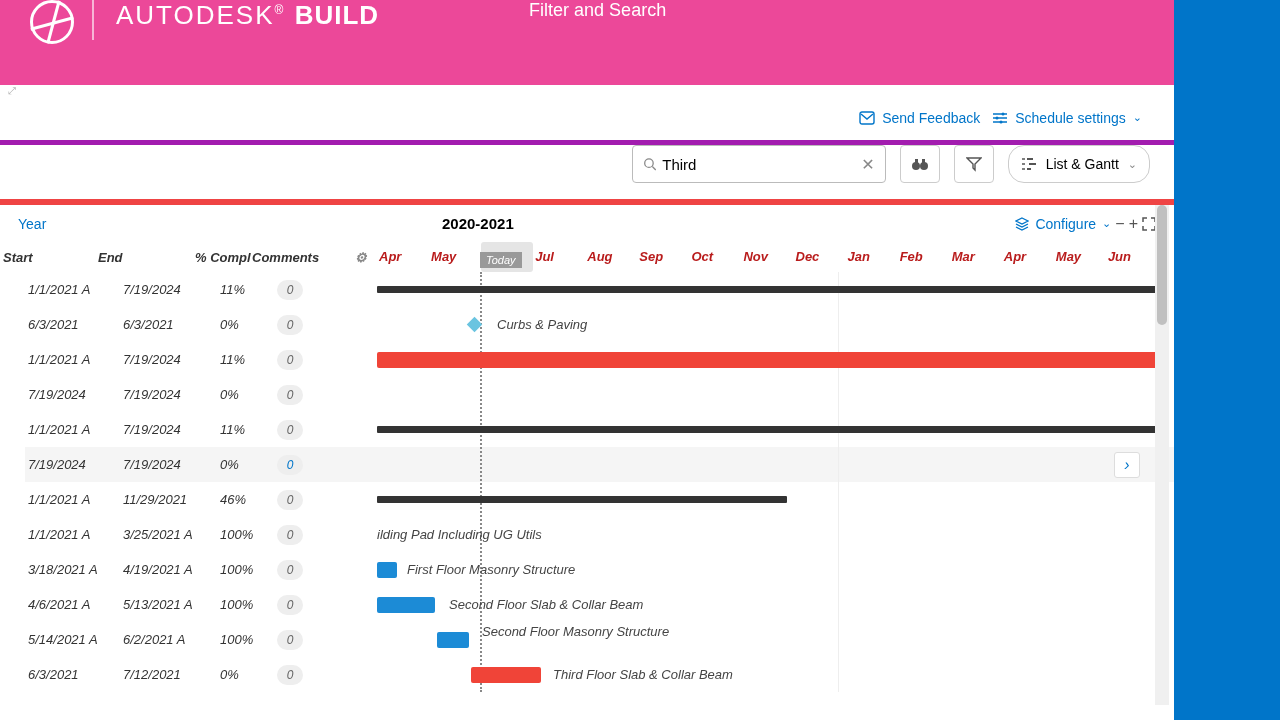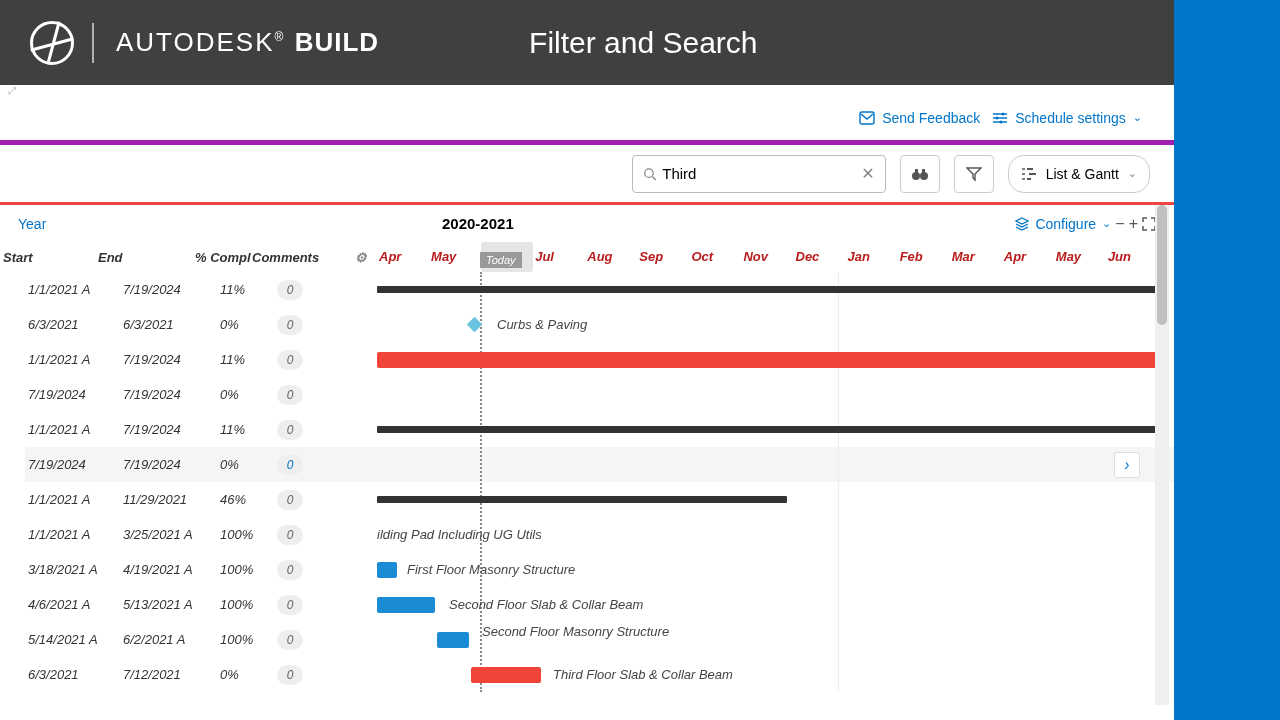--- a/index.html
+++ b/index.html
@@ -1,30 +1,30 @@
 <!DOCTYPE html>
 <html><head>
 <meta charset="utf-8">
 <style>
 * { margin: 0; padding: 0; box-sizing: border-box; font-family: -apple-system, BlinkMacSystemFont, "Segoe UI", Arial, sans-serif; }
 body { background: #fff; width: 1280px; height: 720px; overflow: hidden; position: relative; }
 .bluebar-right { position: absolute; right: 0; top: 0; width: 106px; height: 720px; background: #0075c9; }
-.header { height: 85px; background: #404040; display: flex; align-items: center; padding: 0 30px; color: #fff; width: 1174px; }
+.header { height: 85px; background: #ec4899; display: flex; padding: 0 30px; color: #fff; width: 1174px; }
 .logo-circle { width: 44px; height: 44px; border: 3px solid #fff; border-radius: 50%; position: relative; margin-right: 18px; }
 .logo-circle::before { content: ''; position: absolute; top: 50%; left: -3px; right: -3px; height: 3px; background: #fff; transform: rotate(-15deg); }
 .logo-circle::after { content: ''; position: absolute; top: -3px; bottom: -3px; left: 50%; width: 3px; background: #fff; transform: rotate(15deg); }
 .divider-v { width: 2px; height: 40px; background: rgba(255,255,255,0.6); margin-right: 22px; }
 .brand { font-size: 26px; letter-spacing: 2px; font-weight: 300; }
 .brand b { font-weight: 700; letter-spacing: 1px; }
-.header-title { font-size: 30px; margin-left: 150px; font-weight: 400; }
+.header-title { font-size: 18px; margin-left: 150px; font-weight: 400; }
 .content { width: 1174px; background: #fff; }
 .tiny-icon { height: 10px; font-size: 10px; color: #aaa; padding-left: 8px; }
 .toolbar1 { height: 50px; display: flex; align-items: center; justify-content: flex-end; padding-right: 32px; border-bottom: 5px solid #a21caf; gap: 12px; }
 .link-btn { display: flex; align-items: center; gap: 7px; color: #0075c9; font-size: 14px; cursor: pointer; }
-.toolbar2 { height: 60px; display: flex; align-items: center; justify-content: flex-end; padding-right: 24px; gap: 14px; border-bottom: 3px solid #ef4444; }
+.toolbar2 { height: 60px; display: flex; align-items: flex-start; justify-content: flex-end; padding-right: 24px; gap: 14px; border-bottom: 6px solid #ef4444; }
 .search-box { width: 254px; height: 38px; border: 1px solid #bbb; border-radius: 4px; display: flex; align-items: center; padding: 0 10px; }
 .search-box input { flex: 1; border: none; outline: none; font-size: 15px; }
 .icon-btn { width: 40px; height: 38px; border: 1px solid #ccc; border-radius: 4px; display: flex; align-items: center; justify-content: center; cursor: pointer; color: #555; }
 .view-select { height: 38px; border: 1px solid #ccc; border-radius: 16px; display: flex; align-items: center; padding: 0 12px; gap: 9px; cursor: pointer; font-size: 14px; }
 .toolbar3 { height: 37px; display: flex; align-items: center; position: relative; padding: 0 18px; }
 .year-label { color: #0075c9; font-size: 14px; }
 .daterange { position: absolute; left: 442px; font-size: 15px; font-weight: 600; }
 .right-controls { position: absolute; right: 18px; display: flex; align-items: center; gap: 4px; }
 .configure { color: #0075c9; font-size: 14px; display: flex; align-items: center; gap: 6px; cursor: pointer; }
 .ctrl-icon { color: #555; cursor: pointer; font-size: 16px; }

